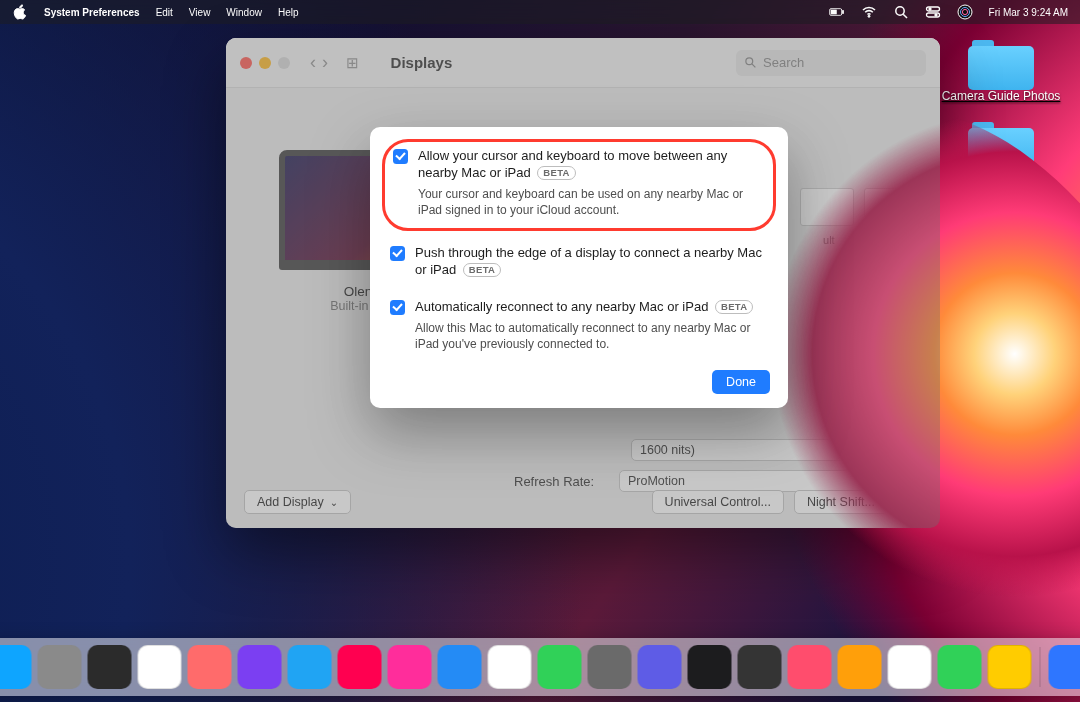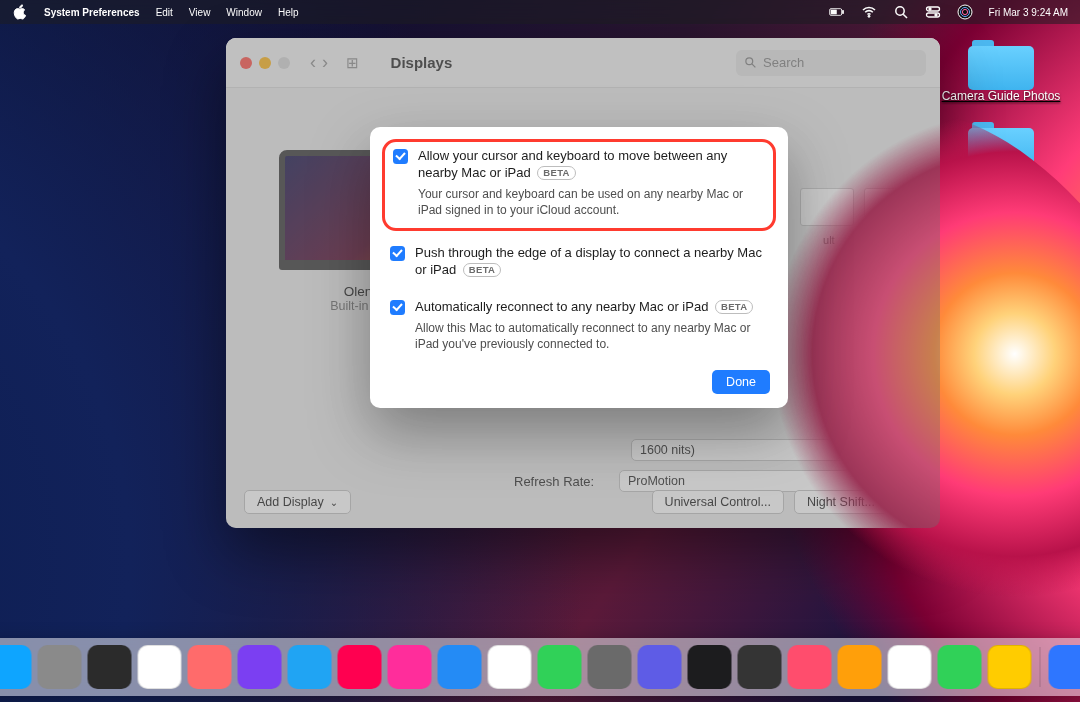--- a/index.html
+++ b/index.html
@@ -79,21 +79,21 @@
 .help-btn{ width:24px; padding:0; justify-content:center;}
 
 
 .dialog { position:absolute; z-index:20; left:370px; top:127px; width:418px; background:#fff; border-radius:10px; box-shadow:0 24px 60px rgba(0,0,0,.35); padding:18px 18px 14px;}
 .opt { display:flex; gap:10px; padding:8px 2px 12px 2px; }
 .opt .cb { flex:0 0 15px; width:15px; height:15px; border-radius:3.5px; background:#1f7cff; position:relative; margin-top:1px;}
 .opt .cb::after{ content:""; position:absolute; left:3px; top:3.3px; width:7px; height:4px; border:2px solid #fff; border-top:none; border-right:none; transform:rotate(-48deg);}
 .opt-body .ttl{ font-size:13px; color:#1d1d1d; line-height:1.3;}
 .opt-body .desc{ font-size:12px; color:#4e4e4e; margin-top:4px; line-height:1.35;}
 .beta-pill{ display:inline-block; font-size:9.5px; font-weight:600; color:#6b6b6b; border:1px solid #bdbdbd; border-radius:8px; padding:0 5px; vertical-align:1px; margin-left:3px; letter-spacing:.3px;}
-.highlight { border:3px solid #ff3b2f; border-radius:14px; padding:6px 8px 10px; margin:-6px -6px 6px;}
+.highlight { border:3px solid #ff3b2f; border-radius:26px; padding:6px 8px 10px; margin:-6px -6px 6px;}
 .dlg-footer{ display:flex; justify-content:flex-end; padding-top:6px;}
 .done-btn{ height:24px; padding:0 14px; background:#1f7cff; color:#fff; border:none; border-radius:5px; font-size:12.5px;}
 
 
 .dock { position:absolute; left:50%; bottom:6px; transform:translateX(-50%); height:58px;
   background:rgba(235,235,240,.55); backdrop-filter:blur(10px); border-radius:16px; padding:6px 10px;
   display:flex; align-items:center; gap:6px; box-shadow:0 6px 20px rgba(0,0,0,.35);
 }
 .dock .app-ico{ width:44px; height:44px; border-radius:10px; display:flex; align-items:center; justify-content:center; font-size:22px;}
 .dock .sep{ width:1px; height:40px; background:rgba(0,0,0,.18); margin:0 2px;}

